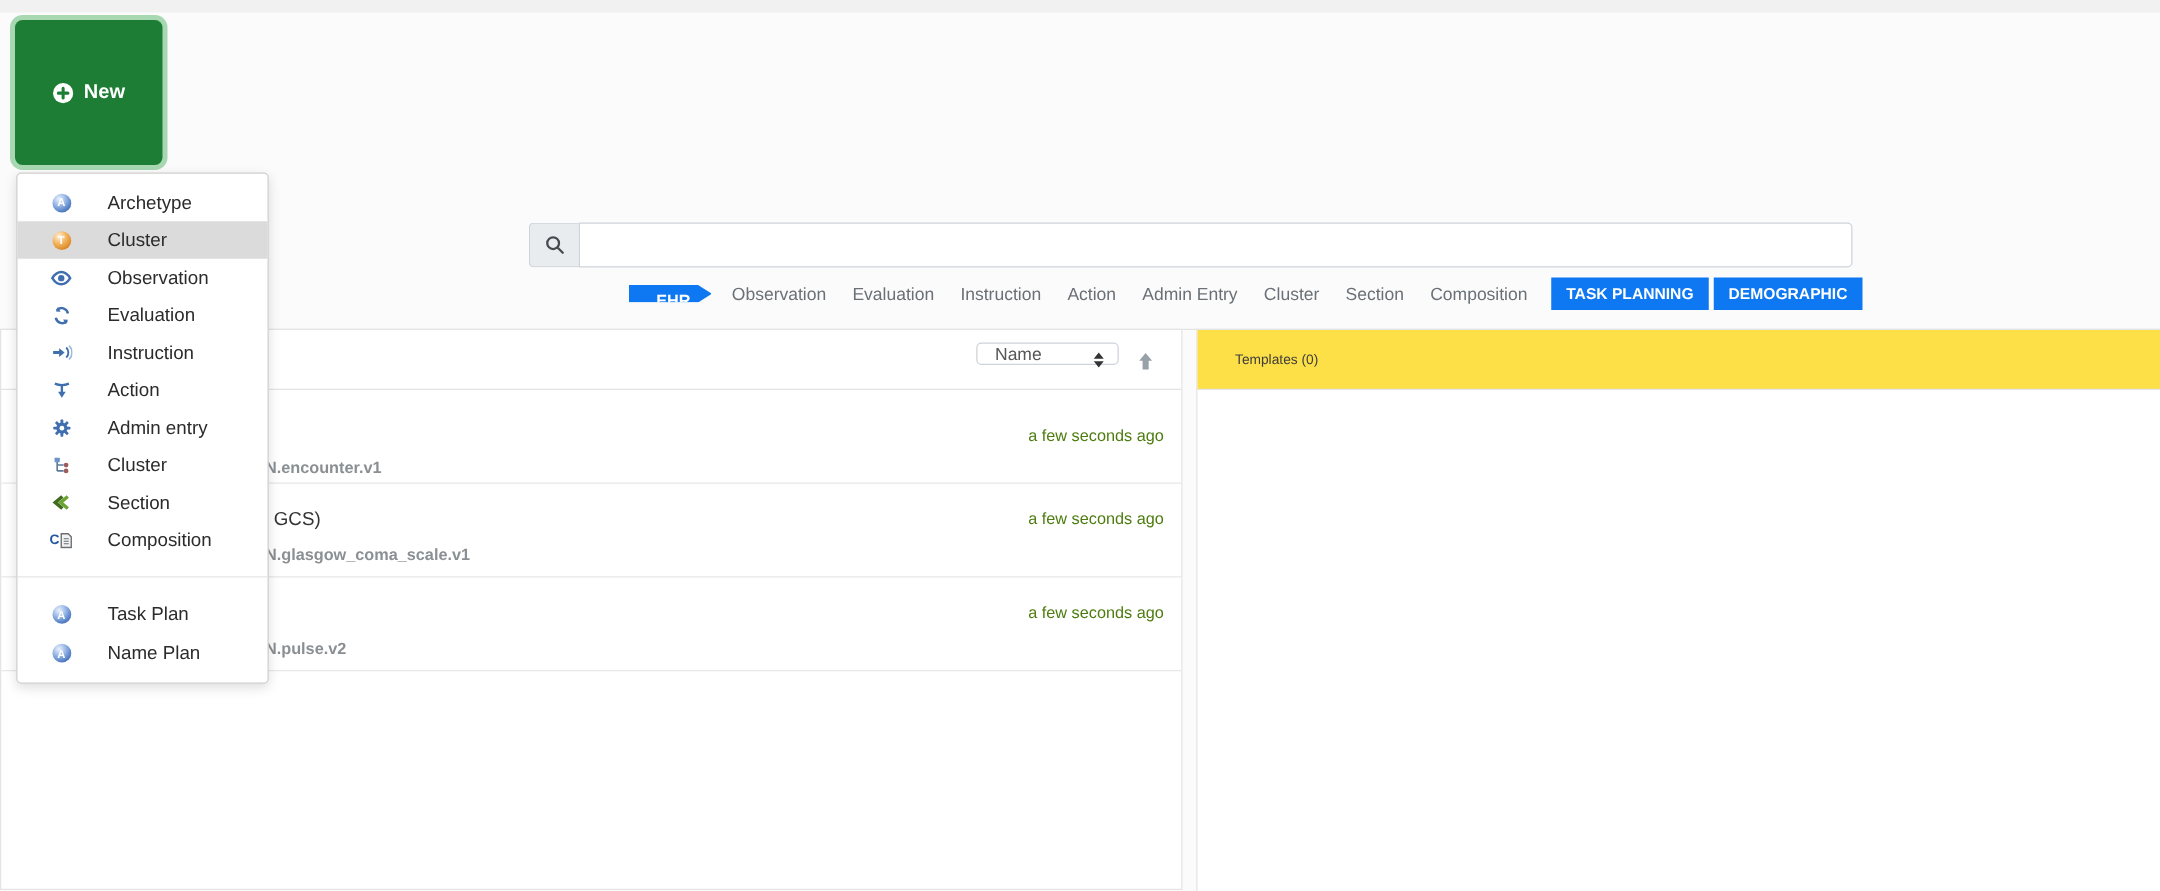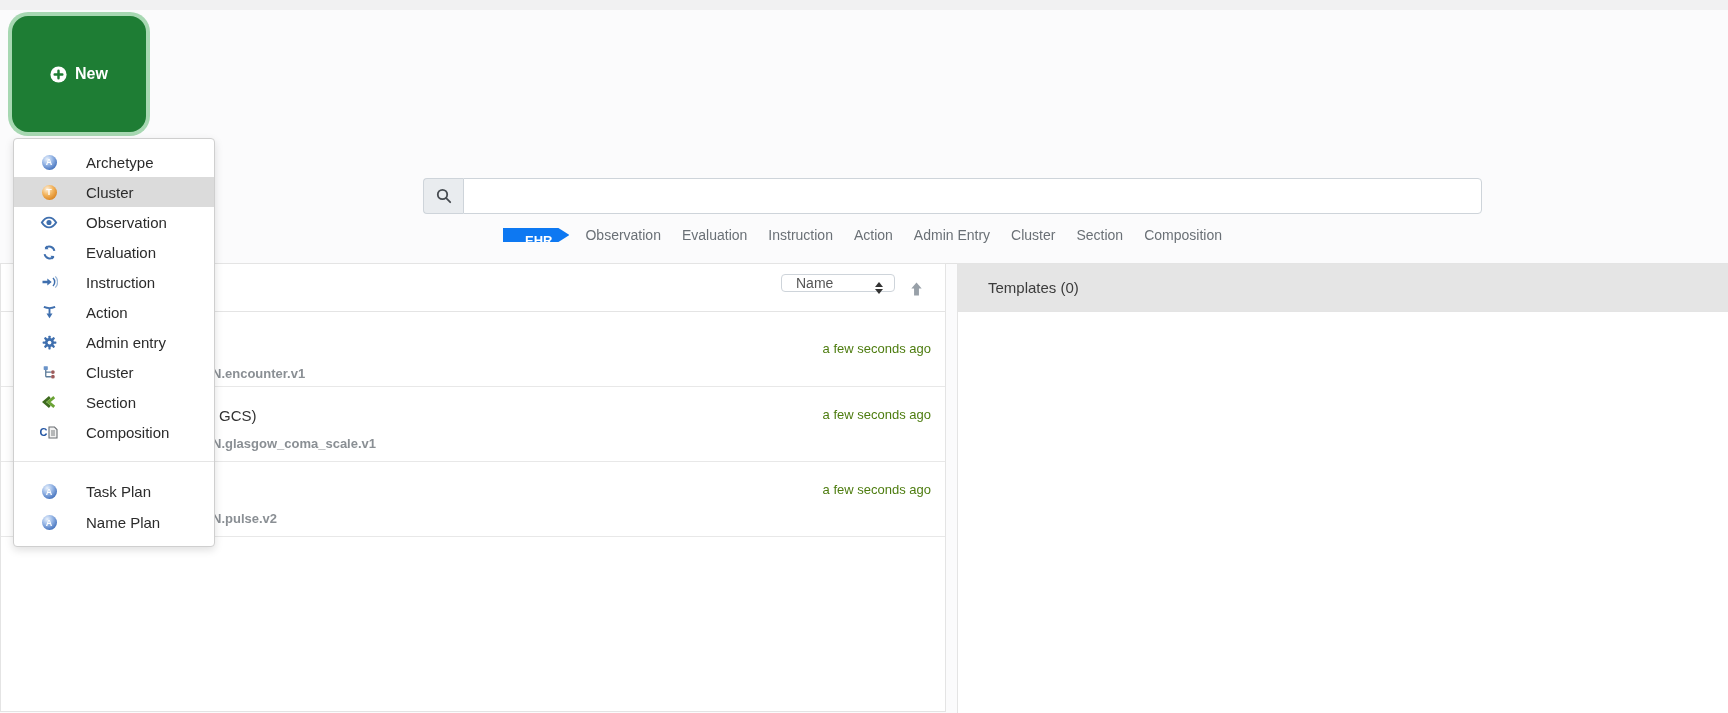--- a/index.html
+++ b/index.html
@@ -2,22 +2,22 @@
 <html><head>
 <meta charset="utf-8">
 <style>
   * { margin:0; padding:0; box-sizing:border-box; }
   html,body { width:1728px; height:713px; overflow:hidden; }
   body { background:#fbfbfc; font-family:"Liberation Sans", sans-serif; position:relative; }
 
   .top-strip { position:absolute; left:0; top:0; width:1728px; height:10px; background:#f1f1f2; }
 
   
-  .new-btn { position:absolute; left:12px; top:16px; width:134px; height:116px;
-    background:#1e7d34; border-radius:16px; box-shadow:0 0 0 4px #a7d8b2;
+  .new-btn { position:absolute; left:12px; top:16px; width:118px; height:116px;
+    background:#1e7d34; border-radius:6px; box-shadow:0 0 0 4px #a7d8b2;
     display:flex; align-items:center; justify-content:center; gap:8px; cursor:pointer; }
   .new-btn .lbl { color:#fff; font-size:16px; font-weight:bold; }
 
   
   .menu { position:absolute; left:13px; top:138px; width:202px; background:#fff;
     border:1px solid #cfcfcf; border-radius:4px; box-shadow:0 3px 9px rgba(0,0,0,.13);
     padding:8px 0; z-index:20; }
   .mi { height:30px; display:flex; align-items:center; padding-left:25px; cursor:pointer; }
   .mi.plan { height:31px; }
   .mi.active { background:#dbdbdb; }
@@ -67,22 +67,22 @@
   .list-item { position:relative; height:75px; border-bottom:1px solid #e8e8e8; cursor:pointer; }
   .li-title { position:absolute; left:218px; top:20px; font-size:15px; color:#333;text-align:right; }
   .li-sub   { position:absolute; left:211px; top:49px; font-size:13px; color:#8a8f94;font-weight:bold; }
   .li-time  { position:absolute; right:14px; top:20px; font-size:13px; color:#4d7c0f; }
   .list-item.first .li-time { top:29px; }
   .list-item.first .li-sub  { top:54px; }
 
   
   .tpl-panel { position:absolute; left:957px; top:263px; width:771px; height:450px;
     background:#fff; border-left:1px solid #e4e4e4; border-top:1px solid #e4e4e4; }
-  .tpl-header { height:48px; background:#e5e5e5; border-bottom:1px solid #e4e4e4;
-    font-size:15px; color:#3c3c3c; line-height:48px; padding-left:30px; }
+  .tpl-header { height:48px; background:#fde047; border-bottom:1px solid #e4e4e4;
+    font-size:11px; color:#3c3c3c; line-height:48px; padding-left:30px; }
 </style>
 </head>
 <body>
 
 <div class="top-strip"></div>
 <div class="content-rule"></div>
 
 <div class="list-panel">
   <div class="list-header">
     <div class="name-select">
@@ -133,20 +133,24 @@
 <div class="chips">
   <span class="chip-arrow" style="background:#0d78f2">EHR</span>
   <span class="chip-text">Observation</span>
   <span class="chip-text">Evaluation</span>
   <span class="chip-text">Instruction</span>
   <span class="chip-text">Action</span>
   <span class="chip-text">Admin Entry</span>
   <span class="chip-text">Cluster</span>
   <span class="chip-text">Section</span>
   <span class="chip-text">Composition</span>
+  <span class="chip-solid-group">
+    <span class="chip-solid" style="background:#0d78f2">TASK PLANNING</span>
+    <span class="chip-solid" style="background:#0d78f2">DEMOGRAPHIC</span>
+  </span>
 </div>
 
 <div class="new-btn">
   <svg width="17" height="17" viewBox="0 0 16 16">
     <circle cx="8" cy="8" r="7.6" fill="#fff"></circle>
     <path d="M8 4.4 V11.6 M4.4 8 H11.6" stroke="#1e7d34" stroke-width="2.3" stroke-linecap="round"></path>
   </svg>
   <span class="lbl">New</span>
 </div>
 

